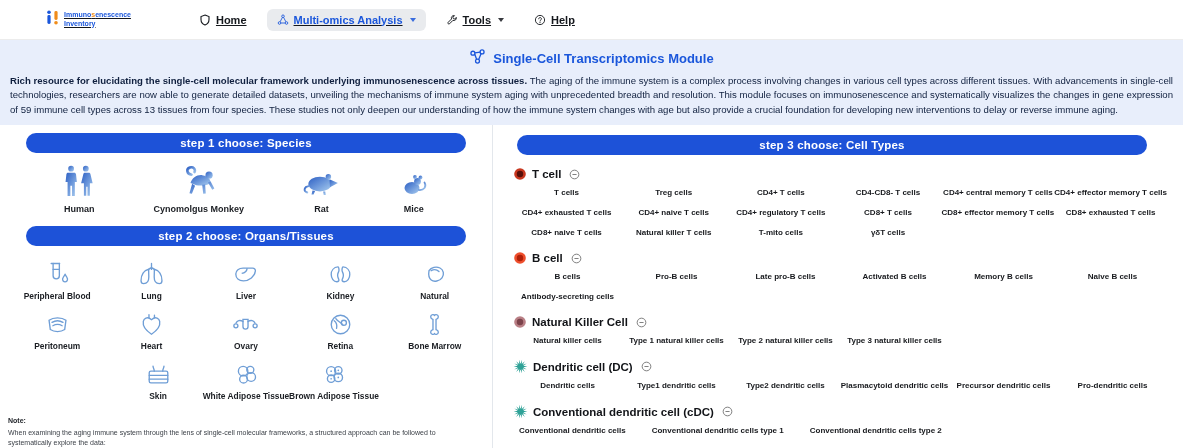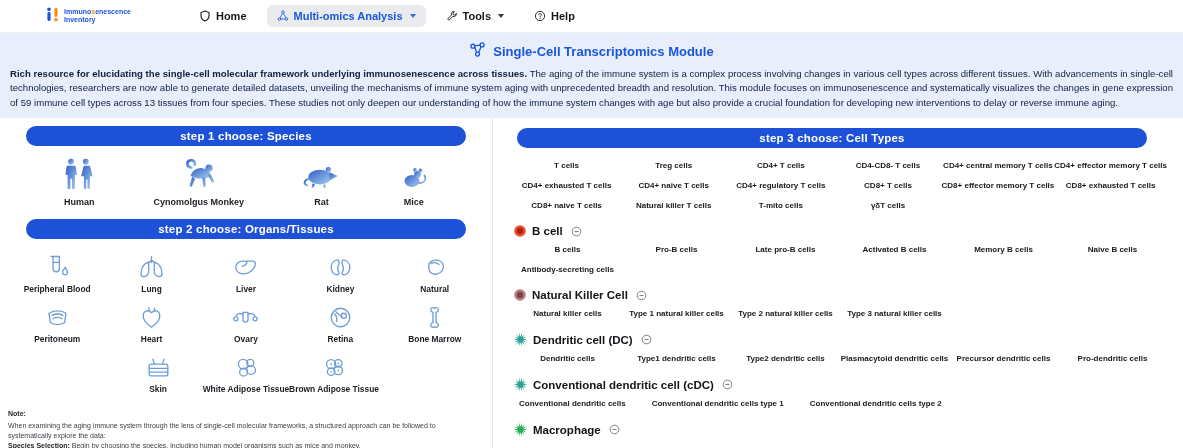--- a/index.html
+++ b/index.html
@@ -6,21 +6,21 @@
     --accent:#1d52d8; --link:#1a56db; --banner-bg:#e8eefb;
     --icon-blue:#6f9ed6; --ink:#14171c;
   }
   *{box-sizing:border-box;}
   html,body{margin:0;padding:0;}
   body{
     width:1183px;height:448px;overflow:hidden;background:#fff;
     font-family:"Liberation Sans",sans-serif;color:var(--ink);
   }
   
-  .navbar{height:33px;background:#fff;display:flex;align-items:center;border-bottom:1px solid #ececec;}
+  .navbar{height:40px;background:#fff;display:flex;align-items:center;border-bottom:1px solid #ececec;text-decoration:underline;}
   .logo{display:flex;align-items:center;gap:5px;margin-left:46px;cursor:pointer;}
   .logo-text{display:flex;flex-direction:column;font-size:7px;font-weight:700;color:var(--link);line-height:1.15;}
   .accent{color:#f08c1a;}
   .nav-items{display:flex;align-items:center;gap:10px;margin-left:58px;}
   .nav-item{display:flex;align-items:center;gap:5px;font-size:11px;font-weight:700;color:#15181d;
     padding:5px 10px;border-radius:6px;cursor:pointer;white-space:nowrap;}
   .nav-item .nav-ic{display:flex;align-items:center;}
   .nav-item.active{background:#e9ebee;color:var(--link);}
   .caret{width:0;height:0;border-left:3.5px solid transparent;border-right:3.5px solid transparent;
     border-top:4px solid currentColor;margin-left:2px;opacity:.85;}
@@ -359,20 +359,35 @@
       <div id="note-lines">
           <div class="note-line">When examining the aging immune system through the lens of single-cell molecular frameworks, a structured approach can be followed to systematically explore the data:</div>
           <div class="note-line"><b>Species Selection:</b> Begin by choosing the species, including human model organisms such as mice and monkey.</div>
         </div>
     </div>
   </div>
   <div class="right-col">
     <div class="step-pill">step 3 choose: Cell Types</div>
     <div id="cell-sections">
         <section class="ct-section">
+          <div class="ct-header">
+            <span class="ct-ic">
+              <svg class="cicon" viewBox="0 0 20 20" width="14" height="14">
+                <circle cx="10" cy="10" r="8.3" fill="#c8371f"></circle>
+                <circle cx="10" cy="10" r="4.6" fill="#57100a"></circle>
+              </svg>
+            </span>
+            <span class="ct-name">T cell</span>
+            <span class="ct-collapse">
+              <svg viewBox="0 0 16 16" width="11" height="11">
+                <circle cx="8" cy="8" r="6.3" fill="none" stroke="#666" stroke-width="1.2"></circle>
+                <path d="M5 8h6" stroke="#666" stroke-width="1.2"></path>
+              </svg>
+            </span>
+          </div>
           <div class="ct-items grid6">
             <div class="ct-item">T cells</div>
             <div class="ct-item">Treg cells</div>
             <div class="ct-item">CD4+ T cells</div>
             <div class="ct-item">CD4-CD8- T cells</div>
             <div class="ct-item">CD4+ central memory T cells</div>
             <div class="ct-item">CD4+ effector memory T cells</div>
             <div class="ct-item">CD4+ exhausted T cells</div>
             <div class="ct-item">CD4+ naive T cells</div>
             <div class="ct-item">CD4+ regulatory T cells</div>

